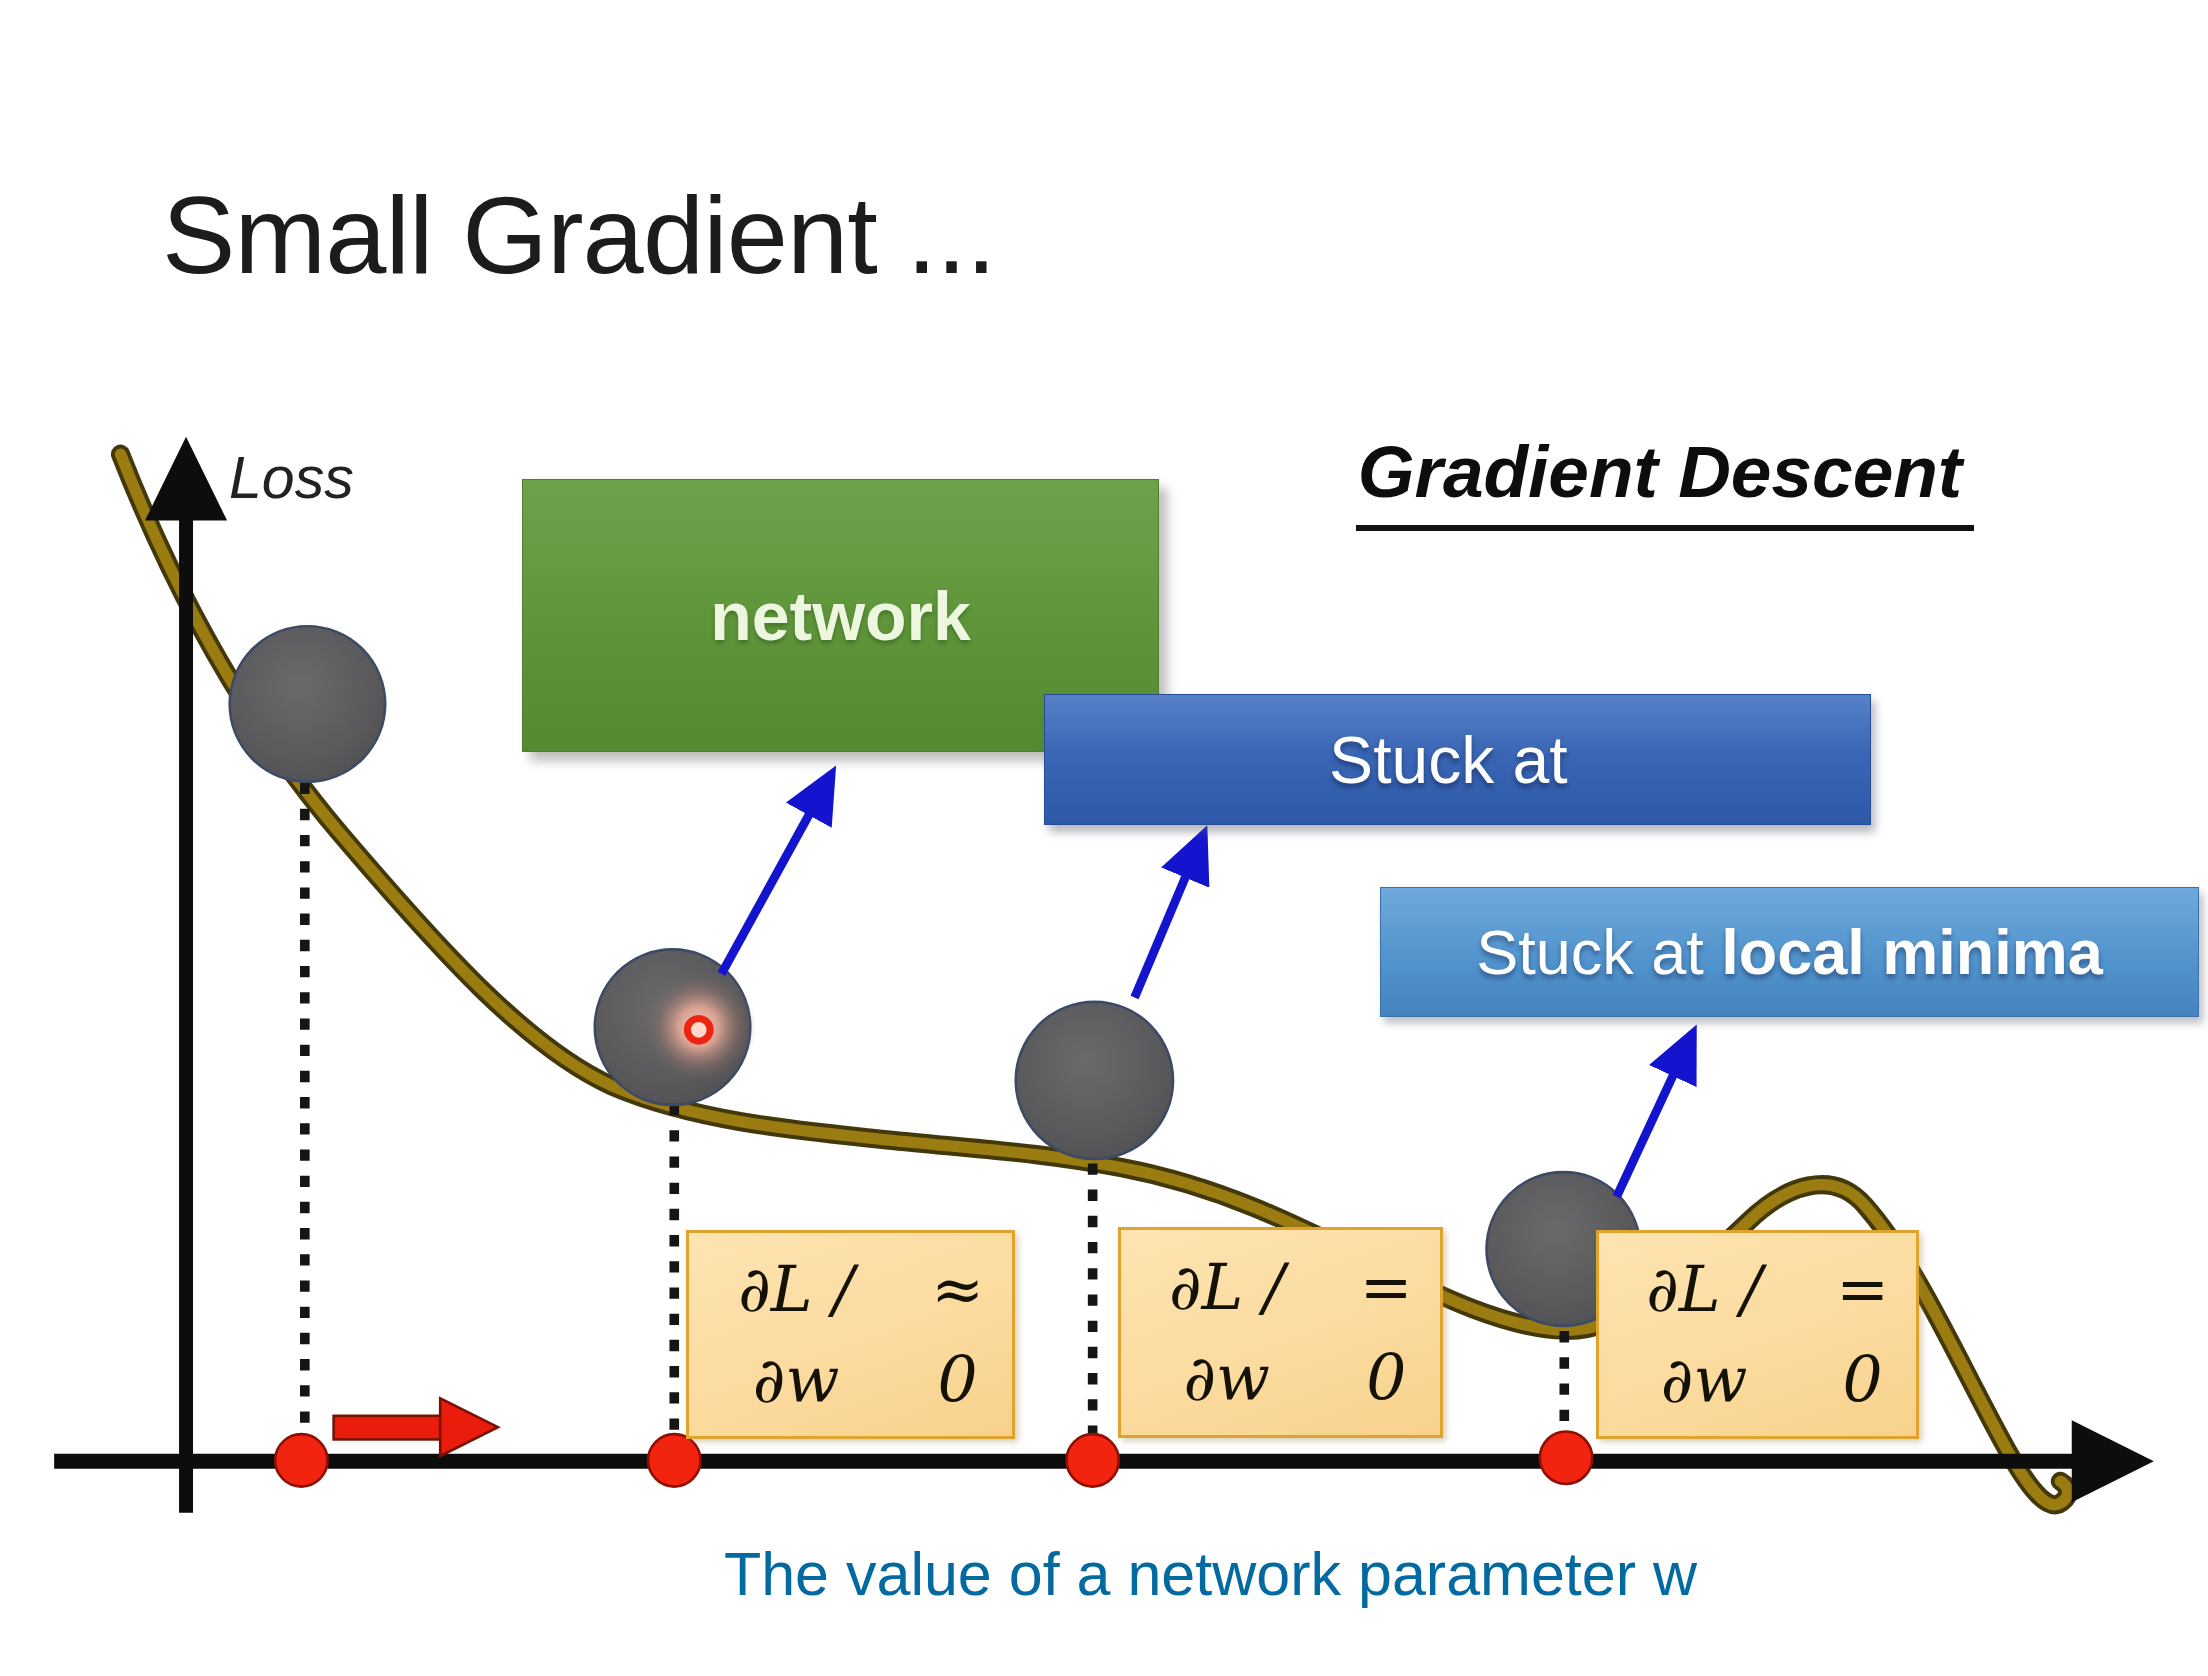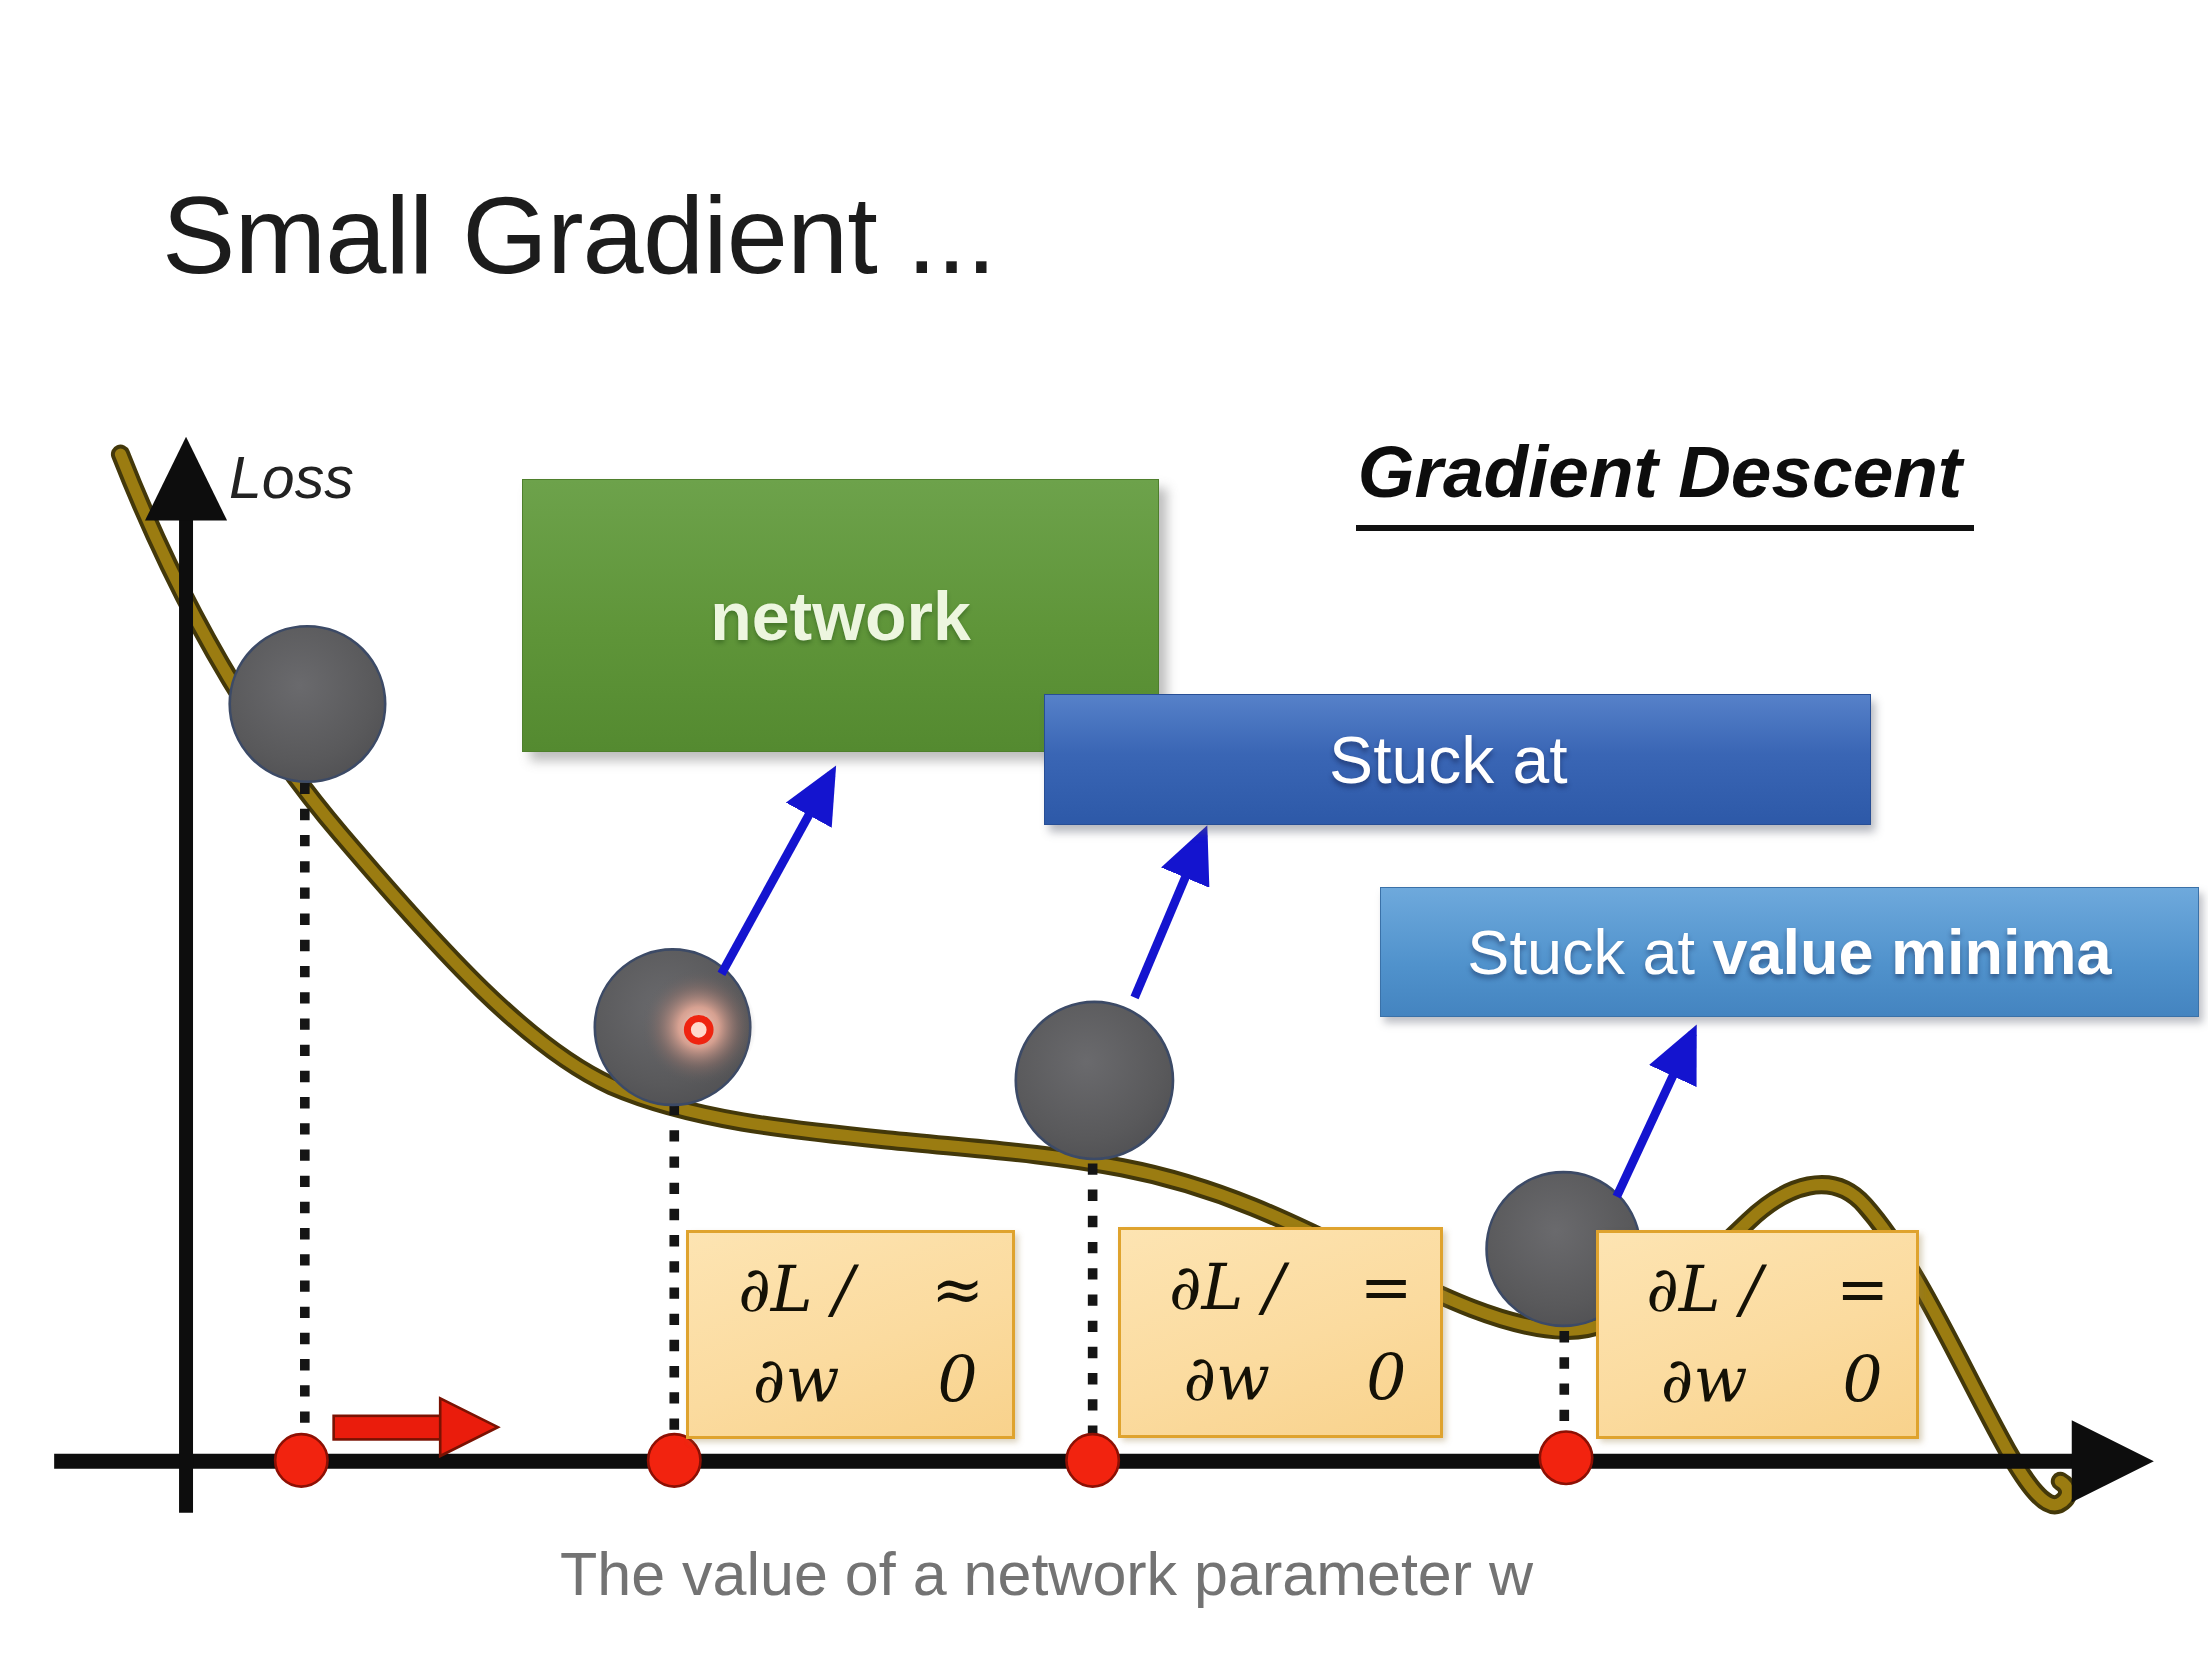--- a/index.html
+++ b/index.html
@@ -20,22 +20,22 @@
   .method-heading{
     position:absolute;left:1356px;top:430px;
     font-size:73px;font-weight:bold;font-style:italic;color:#0d0d0d;
     border-bottom:6.1px solid #111;padding:0 12.2px 12.2px 1.7px;white-space:nowrap;
   }
   .loss-label{
     position:absolute;left:229px;top:444px;
     font-size:59px;color:#222;white-space:nowrap;font-style:italic;
   }
   .x-axis-label{
-    position:absolute;left:560px;top:1539px;width:1153px;
-    text-align:left;font-size:61px;color:#737373;white-space:nowrap;
+    position:absolute;left:544px;top:1539px;width:1153px;
+    text-align:right;font-size:61px;color:#0369a1;white-space:nowrap;
   }
 
   .callout{position:absolute;display:flex;flex-direction:column;
     align-items:center;justify-content:center;text-align:center;
     color:#ffffff;}
   .callout .b{font-weight:bold;}
 
   .plateau-box{
     left:522px;top:479px;width:635px;height:271px;
     background:linear-gradient(180deg,#6da24b 0%,#5f9539 55%,#548a30 100%);
@@ -184,21 +184,21 @@
 
   <div class="callout plateau-box">
     <div class="line2">network</div>
   </div>
 
   <div class="callout saddle-box">
     <span>Stuck at </span>
   </div>
 
   <div class="callout minima-box">
-    <span>Stuck at </span><span class="b">value minima</span>
+    <span>Stuck at </span><span class="b">local minima</span>
   </div>
 
   <div class="math-box math-box-1">
     <div>∂L / ∂w</div>
     <div>≈ 0</div>
   </div>
 
   <div class="math-box math-box-2">
     <div>∂L / ∂w</div>
     <div>= 0</div>

